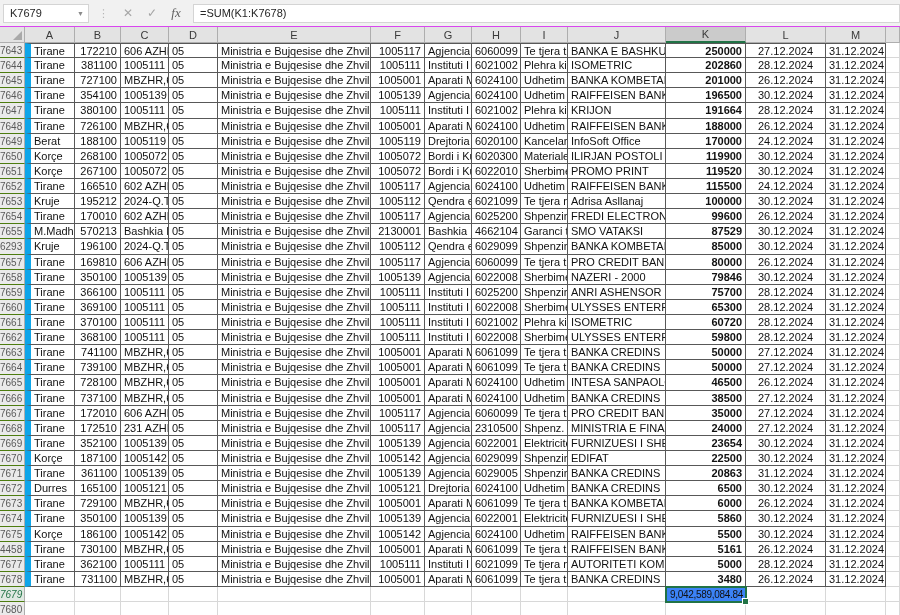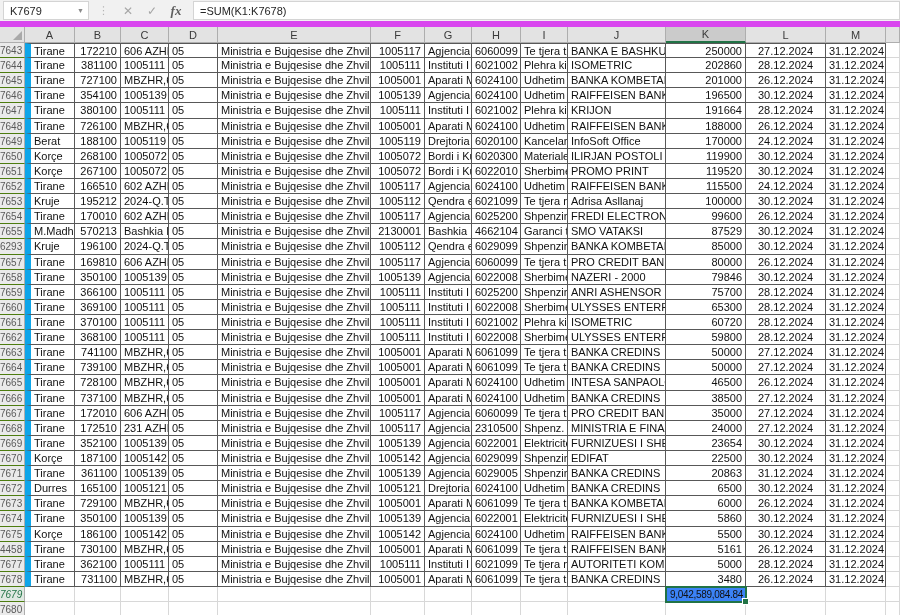--- a/index.html
+++ b/index.html
@@ -1,28 +1,28 @@
 <!DOCTYPE html>
 <html><head>
 <meta charset="utf-8">
 <style>
   html,body{margin:0;padding:0;}
   body{width:900px;height:615px;overflow:hidden;background:#fff;
        font-family:"Liberation Sans",sans-serif;font-size:11px;color:#111;}
 
   
-  .fbar{height:27px;background:#f1f1f1;border-bottom:6px solid #d946ef;
+  .fbar{height:27px;background:#f1f1f1;border-bottom:1px solid #d946ef;
         display:flex;align-items:center;padding-left:3px;box-sizing:border-box;}
   .namebox{width:86px;height:19px;background:#fff;border:1px solid #d4d4d4;
            display:flex;align-items:center;justify-content:space-between;
            padding:0 4px 0 6px;box-sizing:border-box;color:#262626;}
   .nb-arrow{color:#8a8a8a;font-size:7px;}
   .splitter{color:#b5b5b5;margin:0 7px 0 9px;font-size:11px;}
   .fb-icon{width:24px;text-align:center;color:#a6a6a6;font-size:12px;cursor:default;}
-  .fx{font-family:"Liberation Serif",serif;font-style:italic;font-weight:bold;
+  .fx{font-family:"Liberation Serif",serif;font-style:italic;font-weight:normal;
       color:#5f5f5f;font-size:13px;}
   .formulabox{flex:1;height:19px;background:#fff;border:1px solid #d4d4d4;
               margin-left:5px;display:flex;align-items:center;padding-left:6px;
               box-sizing:border-box;color:#262626;text-align:right;}
 
   
   .sheet{display:grid;
          grid-template-columns:25px 50px 46px 48px 49px 153px 54px 47px 49px 47px 98px 80px 80px 60px 14px;
          grid-template-rows:16px;grid-auto-rows:15.12px;}
   .hc{background:#e3e3e3;border-right:1px solid #aeaeae;border-bottom:1px solid #aeaeae;
@@ -34,21 +34,21 @@
   .rh{background:#eaeaea;border-right:1px solid #aeaeae;border-bottom:1px solid #4d7c0f;
       color:#5a5a5a;text-align:left;padding-right:3px;font-size:10px;line-height:15px;
       overflow:hidden;box-sizing:border-box;}
   .rh.sel{background:#e0e9e2;color:#217346;font-style:italic;}
   .c{background:#fff;overflow:hidden;white-space:nowrap;line-height:15px;
      padding:0 3px;box-sizing:border-box;}
   .db{border-right:1px solid #585858;border-bottom:1px solid #585858;}
   .lb{border-right:1px solid #d8d8d8;border-bottom:1px solid #d8d8d8;}
   .bt{border-top:1px solid #585858;line-height:14px;}
   .bl{border-left:6px solid #0ea5e9;}
-  .al{text-align:left}.ar{text-align:right}.ac{text-align:center}.b{font-weight:normal}
+  .al{text-align:left}.ar{text-align:right}.ac{text-align:center}.b{font-weight:bold}
   .active{position:relative;overflow:visible;border:2px solid #217346;margin:-1px;
           z-index:2;background:#3b82f6;text-align:right;padding:0 2px;line-height:13px;
           font-size:10px;letter-spacing:-0.3px;box-sizing:border-box;}
   .active::after{content:'';position:absolute;right:-4px;bottom:-4px;width:5px;height:5px;
           background:#217346;border:1px solid #fff;}
 </style>
 </head>
 <body>
 
 <div class="fbar">

